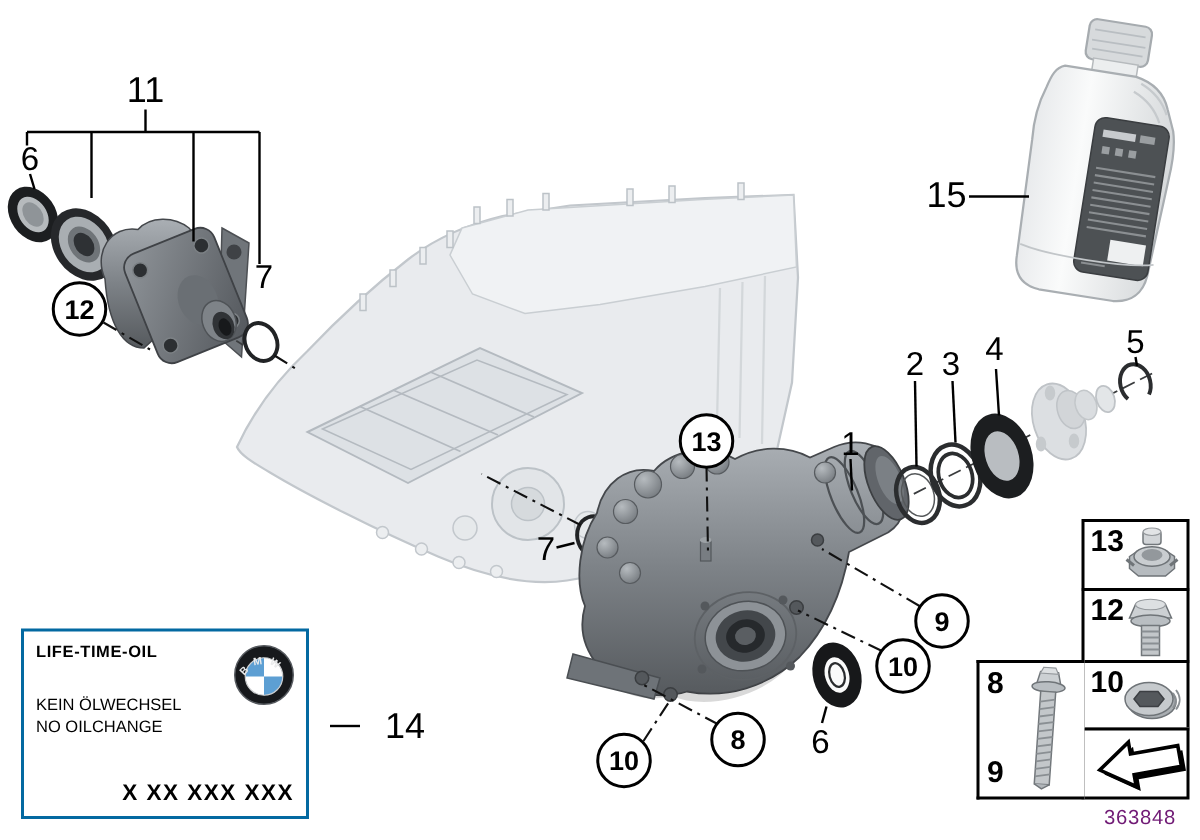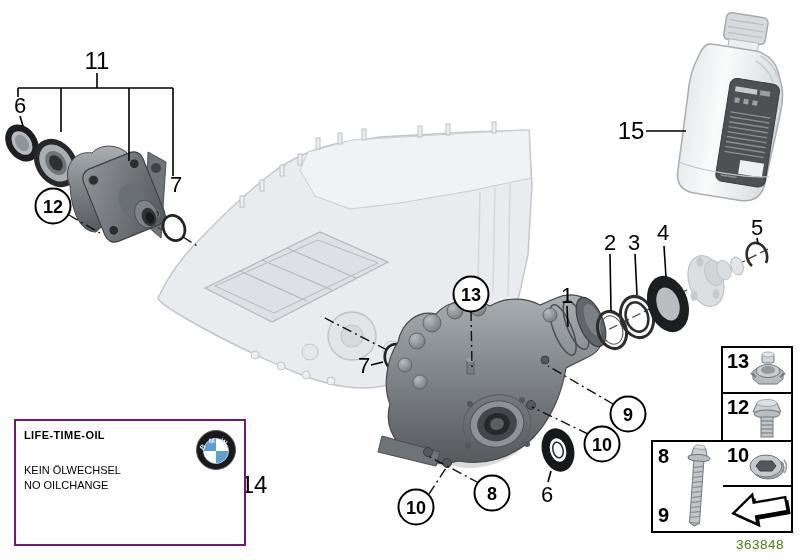--- a/index.html
+++ b/index.html
@@ -8,28 +8,28 @@
   #scene{position:absolute;left:0;top:0;width:800px;height:560px}
   .co{position:absolute;transform:translate(-50%,-50%);font-weight:normal;font-size:22px;
       white-space:nowrap;line-height:1}
   .co.big{font-size:24px}
   .cc{position:absolute;transform:translate(-50%,-50%);width:33px;height:33px;
       border:2.5px solid #000;border-radius:50%;background:#fff;display:flex;
       align-items:center;justify-content:center;font-weight:bold;font-size:18px;line-height:1}
   .cell{position:absolute;border:2px solid #000;background:#fff;box-sizing:border-box}
   .cellnum{position:absolute;font-weight:bold;font-size:20px;line-height:1}
   .cicon{position:absolute}
-  #labelbox{position:absolute;left:14px;top:419px;width:232px;height:127px;
-            border:2px solid #701a75;background:#fff;box-sizing:border-box}
+  #labelbox{position:absolute;left:14px;top:419px;width:192px;height:127px;
+            border:2px solid #0369a1;background:#fff;box-sizing:border-box}
   .lb-t{position:absolute;left:8px;top:8px;font-weight:bold;font-size:11px;letter-spacing:.4px}
   .lb-de{position:absolute;left:8px;top:43px;font-weight:normal;font-size:11px}
   .lb-en{position:absolute;left:8px;top:58px;font-weight:normal;font-size:11px}
   .lb-code{position:absolute;right:8px;bottom:7px;font-weight:bold;font-size:15px;letter-spacing:1px}
   .lb-logo{position:absolute;right:8px;top:9px;width:40px;height:40px}
-  #imgnum{position:absolute;left:736px;top:537px;font-size:13.5px;color:#4d7c0f;letter-spacing:.5px}
+  #imgnum{position:absolute;left:736px;top:537px;font-size:13.5px;color:#701a75;letter-spacing:.5px}
 </style>
 </head>
 <body>
 
 <svg id="scene" viewBox="0 0 800 560">
   <defs>
     <linearGradient id="gBody" x1="0" y1="0" x2="0" y2="1">
       <stop offset="0" stop-color="#aaafb4"></stop>
         <stop offset=".5" stop-color="#7d8287"></stop>
         <stop offset="1" stop-color="#565a5e"></stop>
@@ -226,34 +226,35 @@
 <div class="co big" style="left:97px;top:61px">11</div>
 <div class="co" style="left:20px;top:106px">6</div>
 <div class="co" style="left:176px;top:185px">7</div>
 <div class="co" style="left:364px;top:366px">7</div>
 <div class="co" style="left:567px;top:296px">1</div>
 <div class="co" style="left:610px;top:243px">2</div>
 <div class="co" style="left:634px;top:243px">3</div>
 <div class="co" style="left:663px;top:233px">4</div>
 <div class="co" style="left:757px;top:228px">5</div>
 <div class="co" style="left:547px;top:495px">6</div>
-<div class="co big" style="left:254px;top:485px">14</div>
+<div class="co big" style="left:270px;top:485px">14</div>
 <div class="co big" style="left:631px;top:131px">15</div>
 
 <div class="cc" style="left:53px;top:206px">12</div>
 <div class="cc" style="left:471px;top:294px">13</div>
 <div class="cc" style="left:628px;top:414px">9</div>
 <div class="cc" style="left:602px;top:444px">10</div>
 <div class="cc" style="left:492px;top:493px">8</div>
 <div class="cc" style="left:416px;top:507px">10</div>
 
 <div id="labelbox">
   <div class="lb-t">LIFE-TIME-OIL</div>
   <div class="lb-de">KEIN ÖLWECHSEL</div>
   <div class="lb-en">NO OILCHANGE</div>
+  <div class="lb-code">X XX XXX XXX</div>
   <svg class="lb-logo" viewBox="0 0 40 40">
     <defs>
         <path id="bmwArc" d="M 6.5,23 A 14,14 0 0 1 33.5,23" fill="none"></path>
       </defs>
     <circle cx="20" cy="20" r="19.5" fill="#17191c"></circle>
     <circle cx="20" cy="20" r="19.5" fill="none" stroke="#55595e" stroke-width="1"></circle>
     <circle cx="20" cy="21" r="12.5" fill="#fff"></circle>
     <path d="M20,21 L7.5,21 A12.5,12.5 0 0 1 20,8.5 Z" fill="#5d9fd3"></path>
     <path d="M20,21 L20,33.5 A12.5,12.5 0 0 0 32.5,21 Z" fill="#5d9fd3"></path>
     <circle cx="20" cy="21" r="12.5" fill="none" stroke="#caccce" stroke-width=".8"></circle>

